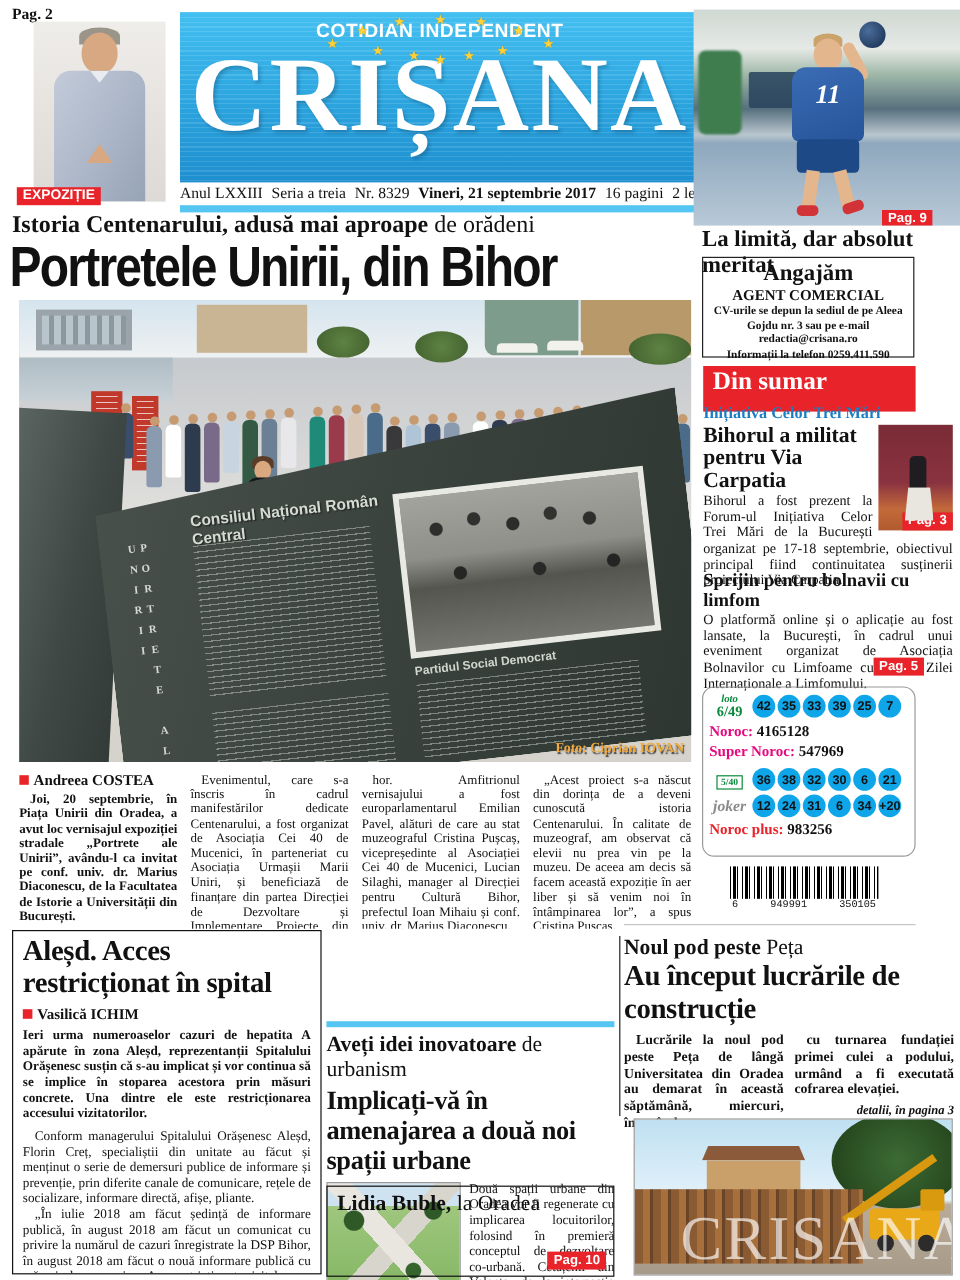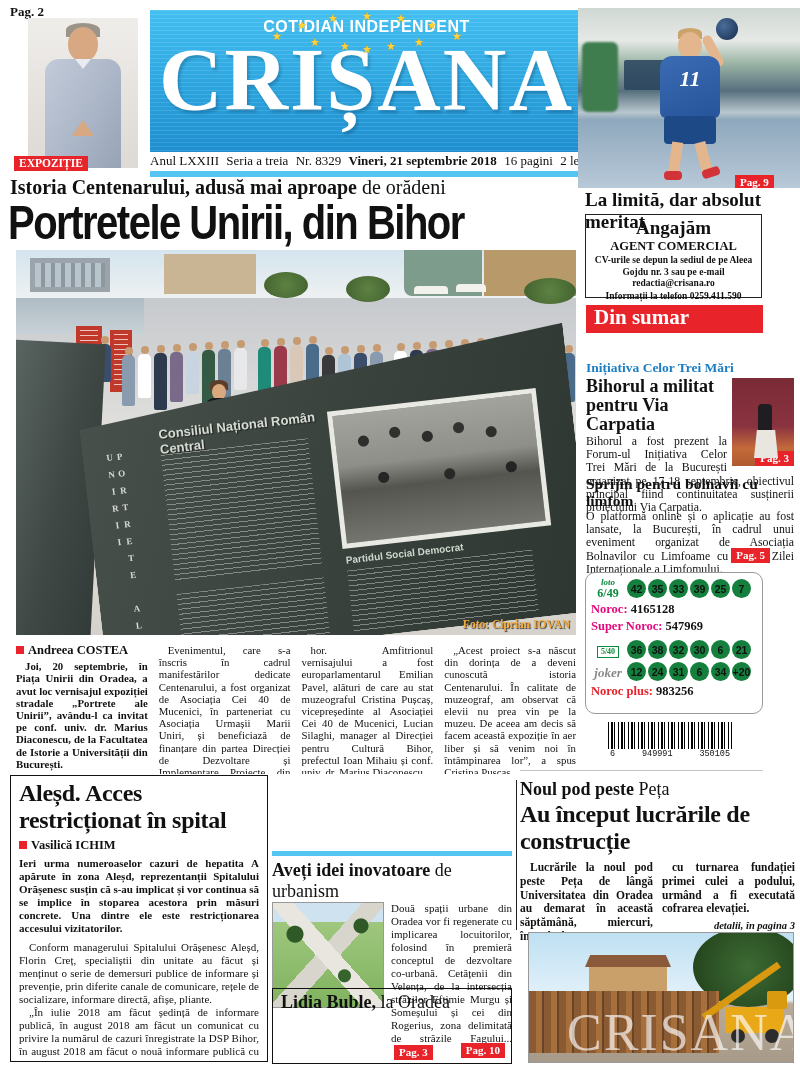--- a/index.html
+++ b/index.html
@@ -1,20 +1,20 @@
 <!DOCTYPE html>
 <html><head>
 <meta charset="utf-8">
 <style>
   html,body{margin:0;padding:0;background:#fff;}
   .page{position:relative;width:800px;height:1067px;background:#fff;overflow:hidden;
         font-family:"Liberation Serif","DejaVu Serif",serif;color:#111;}
   .sans{font-family:"Liberation Sans","DejaVu Sans",sans-serif;}
   .abs{position:absolute;}
-  .pag-label{position:absolute;background:#e8242a;color:#fff;font-family:Liberation Serif, serif;
+  .pag-label{position:absolute;background:#e8242a;color:#fff;font-family:Liberation Sans, sans-serif;
              font-weight:bold;font-size:11px;line-height:15px;padding:0 5px;}
   .kicker-blue{color:#1c7ec2;font-weight:bold;}
 
   
   .page-ref{left:10px;top:4px;font-weight:bold;font-size:13px;}
   .man-photo{left:28px;top:18px;width:110px;height:150px;background:linear-gradient(180deg,#efedea,#ddd9d4);overflow:hidden;}
   .man-head{position:absolute;left:40px;top:9px;width:30px;height:34px;border-radius:50% 50% 46% 46%;background:#d8a882;}
   .man-hair{position:absolute;left:38px;top:5px;width:34px;height:14px;border-radius:50% 50% 0 0;background:#9b9489;}
   .man-shirt{position:absolute;left:17px;top:41px;width:76px;height:109px;border-radius:14px 14px 0 0;background:linear-gradient(120deg,#c3cbd9,#a9b4c6 60%,#97a3b6);}
   .man-collar{position:absolute;left:47px;top:41px;width:16px;height:10px;background:#e8ebef;clip-path:polygon(0 0,100% 0,50% 100%);}
@@ -113,43 +113,43 @@
   .article-cols .col{width:132px;font-size:10.8px;line-height:12.2px;text-align:justify;}
   .article-cols .col.bold{font-weight:bold;}
   .article-cols .col p{margin:0;text-indent:9px;}
 
   
   .sport-headline{left:585px;top:189px;width:212px;font-weight:bold;font-size:19px;}
   .ad-box{left:585px;top:214px;width:177px;height:84px;border:1px solid #222;text-align:center;font-weight:bold;box-sizing:border-box;padding-top:2px;}
   .ad-title{font-size:19px;line-height:22px;}
   .ad-sub{font-size:12.5px;line-height:15px;}
   .ad-body{font-size:9.5px;line-height:11.5px;padding:1px 4px 0;}
-  .summary-banner{left:586px;top:305px;width:177px;height:28px;background:#e8242a;color:#fff;font-weight:bold;
+  .summary-banner{left:586px;top:305px;width:177px;height:38px;background:#e8242a;color:#fff;font-weight:bold;
     font-size:21px;line-height:25px;padding-left:8px;box-sizing:border-box;}
   .sum-item{position:absolute;left:586px;width:208px;}
-  .sum-kicker{font-size:13.5px;line-height:16px;margin-top:24px;}
+  .sum-kicker{font-size:13.5px;line-height:16px;}
   .sum-photo{float:right;width:62px;height:88px;margin:2px 0 2px 5px;position:relative;
     background:linear-gradient(180deg,#7a2b35 0%,#8a3340 55%,#c46a3a 80%,#b05a30 100%);}
   .sum-photo::before{content:"";position:absolute;left:26px;top:26px;width:14px;height:34px;background:#201d22;border-radius:4px 4px 0 0;}
   .sum-photo::after{content:"";position:absolute;left:22px;top:52px;width:24px;height:28px;background:#e9e6e0;clip-path:polygon(12% 0,88% 0,100% 100%,0 100%);}
   .sum-photo .pag-label{right:0;bottom:0;}
   .sum-h1{font-weight:bold;font-size:18px;line-height:19px;margin:1px 0;}
   .sum-h2{font-weight:bold;font-size:15.5px;line-height:17px;margin:1px 0;}
   .sum-text{font-size:11.8px;line-height:13.2px;text-align:justify;}
   .item2-pag{right:30px;top:548px;}
 
   .lottery-box{left:585px;top:572px;width:178px;height:142px;border:1px solid #9a9a9a;border-radius:10px;box-sizing:border-box;padding:5px 5px 0;}
   .lot-row{display:flex;align-items:center;gap:2px;margin-bottom:3px;}
   .lot-logo{width:34px;flex:0 0 34px;text-align:center;color:#0a8a3c;font-weight:bold;line-height:1;}
   .lot-logo .t{display:block;font-size:9px;font-style:italic;}
   .lot-logo .b{display:block;font-size:12px;}
   .logo540{display:inline-block;border:1px solid #0a8a3c;font-size:8px;padding:1px 3px;color:#0a8a3c;font-weight:bold;}
   .jok{font-style:italic;font-weight:bold;font-size:13px;color:#8a8a8a;}
   .jok::first-letter{color:#e06a10;}
-  .ball{width:19px;height:19px;border-radius:50%;background:#15803d;display:flex;align-items:center;justify-content:center;
+  .ball{width:19px;height:19px;border-radius:50%;background:#0ea5e9;display:flex;align-items:center;justify-content:center;
     font-family:"Liberation Sans","DejaVu Sans",sans-serif;font-weight:bold;font-size:10.5px;color:#111;flex:0 0 19px;}
   .lot-line{font-size:12.5px;font-weight:bold;line-height:15px;margin:1px 0 2px;}
   .lot-line .lab{color:#e5097f;}
   .lot-line.plus .lab{color:#e8242a;}
   .barcode{left:608px;top:722px;width:124px;height:40px;}
   .bars{height:27px;background:repeating-linear-gradient(90deg,#000 0 1px,#fff 1px 3px,#000 3px 5px,#fff 5px 6px,#000 6px 7px,#fff 7px 10px);}
   .bdigits{display:flex;justify-content:space-between;font-family:"Liberation Mono","DejaVu Sans Mono",monospace;font-size:8.5px;padding:0 2px;}
 
   
   .hospital-box{left:10px;top:775px;width:258px;height:287px;border:1.5px solid #111;box-sizing:border-box;padding:4px 8px;overflow:hidden;}
@@ -227,21 +227,21 @@
         <i>★</i>
         <i>★</i>
       </div>
     <div class="tagline sans">COTIDIAN INDEPENDENT</div>
     <div class="mast-title">CRIȘANA</div>
   </div>
   <div class="abs info-row">
     <span>Anul LXXIII</span>
     <span>Seria a treia</span>
     <span>Nr. 8329</span>
-    <span class="date">Vineri, 21 septembrie 2018</span>
+    <span class="date">Vineri, 21 septembrie 2017</span>
     <span>16 pagini</span>
     <span>2 lei</span>
   </div>
   <div class="abs cyan-bar"></div>
 
   <div class="abs handball">
     <div class="hb-green"></div>
     <div class="hb-banner"></div>
     <div class="hb-arm"></div>
     <div class="hb-ball"></div>
@@ -420,20 +420,21 @@
     <p class="hosp-p">Conform managerului Spitalului Orășenesc Aleșd, Florin Creț, specialiștii din unitate au făcut și menținut o serie de demersuri publice de informare și prevenție, prin diferite canale de comunicare, rețele de socializare, informare directă, afișe, pliante.</p>
     <p class="hosp-p">„În iulie 2018 am făcut ședință de informare publică, în august 2018 am făcut un comunicat cu privire la numărul de cazuri înregistrate la DSP Bihor, în august 2018 am făcut o nouă informare publică cu măsuri de prevenire. Am restricționat vizitele, am respectat protocoalele de lucru și am dotat fiecare salon cu dezinfectanți.</p>
 
   </div>
 
   <div class="abs vrule"></div>
 
   <div class="abs urb">
     <div class="urb-cyan"></div>
     <div class="kicker-line"><b>Aveți idei inovatoare</b><span> de urbanism</span></div>
+    <div class="urb-headline">Implicați-vă în amenajarea a două noi spații urbane</div>
     <div class="urb-row">
       <div class="urb-img"></div>
       <div class="urb-text"><span>Două spații urbane din Oradea vor fi regenerate cu implicarea locuitorilor, folosind în premieră conceptul de dezvoltare co-urbană. Cetățenii din Velența, de la intersecția străzilor Eftimie Murgu și Someșului și cei din Rogerius, zona delimitată de străzile Fagului...</span><span class="pag-label pag-inline">Pag. 3</span></div>
     </div>
   </div>
 
   <div class="abs lidia-box">
     <div class="kicker-line"><b>Lidia Buble,</b><span> la Oradea</span></div>
     <div class="pag-label">Pag. 10</div>
   </div>

